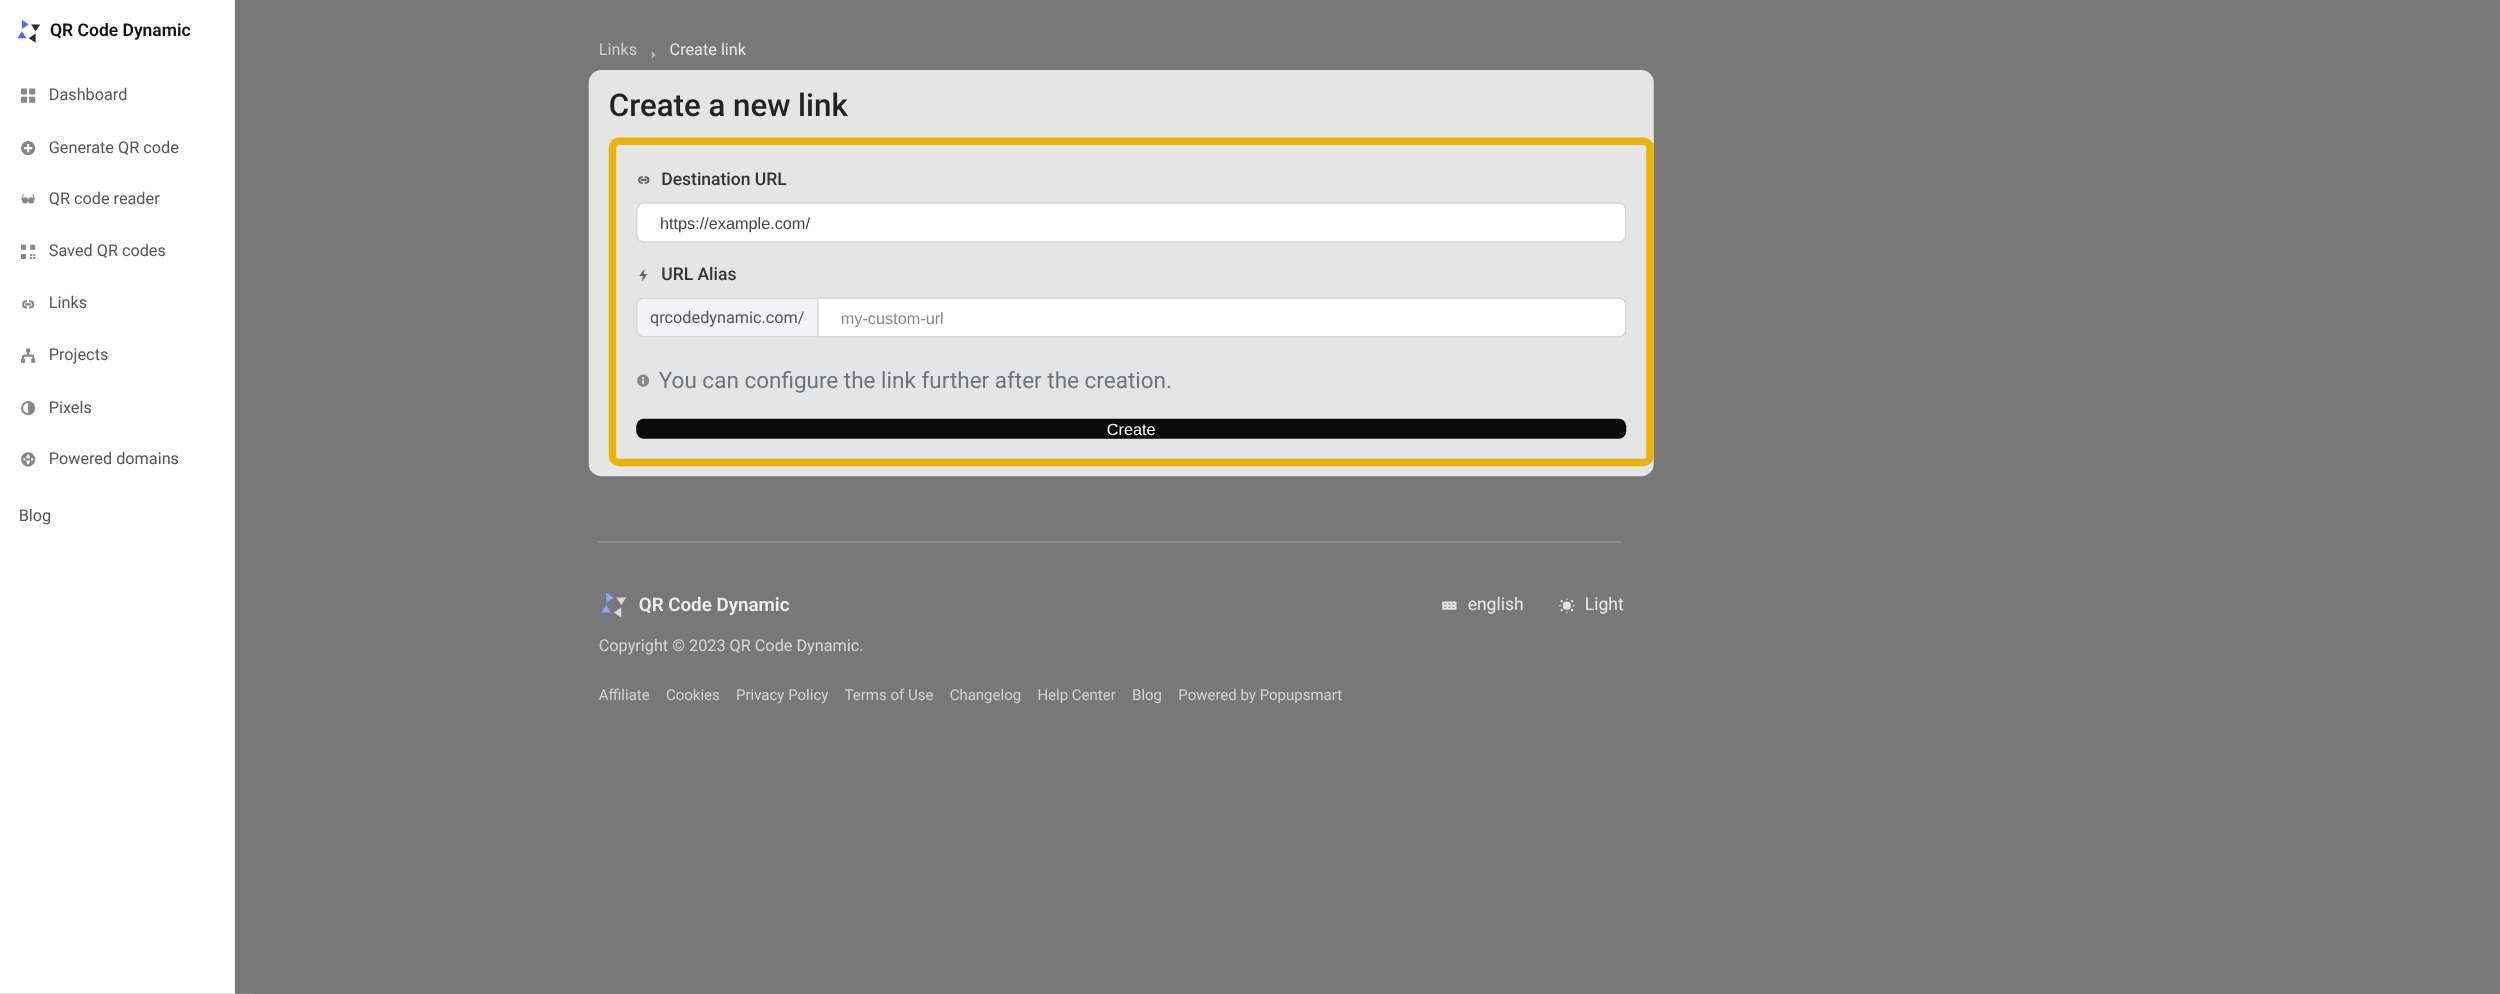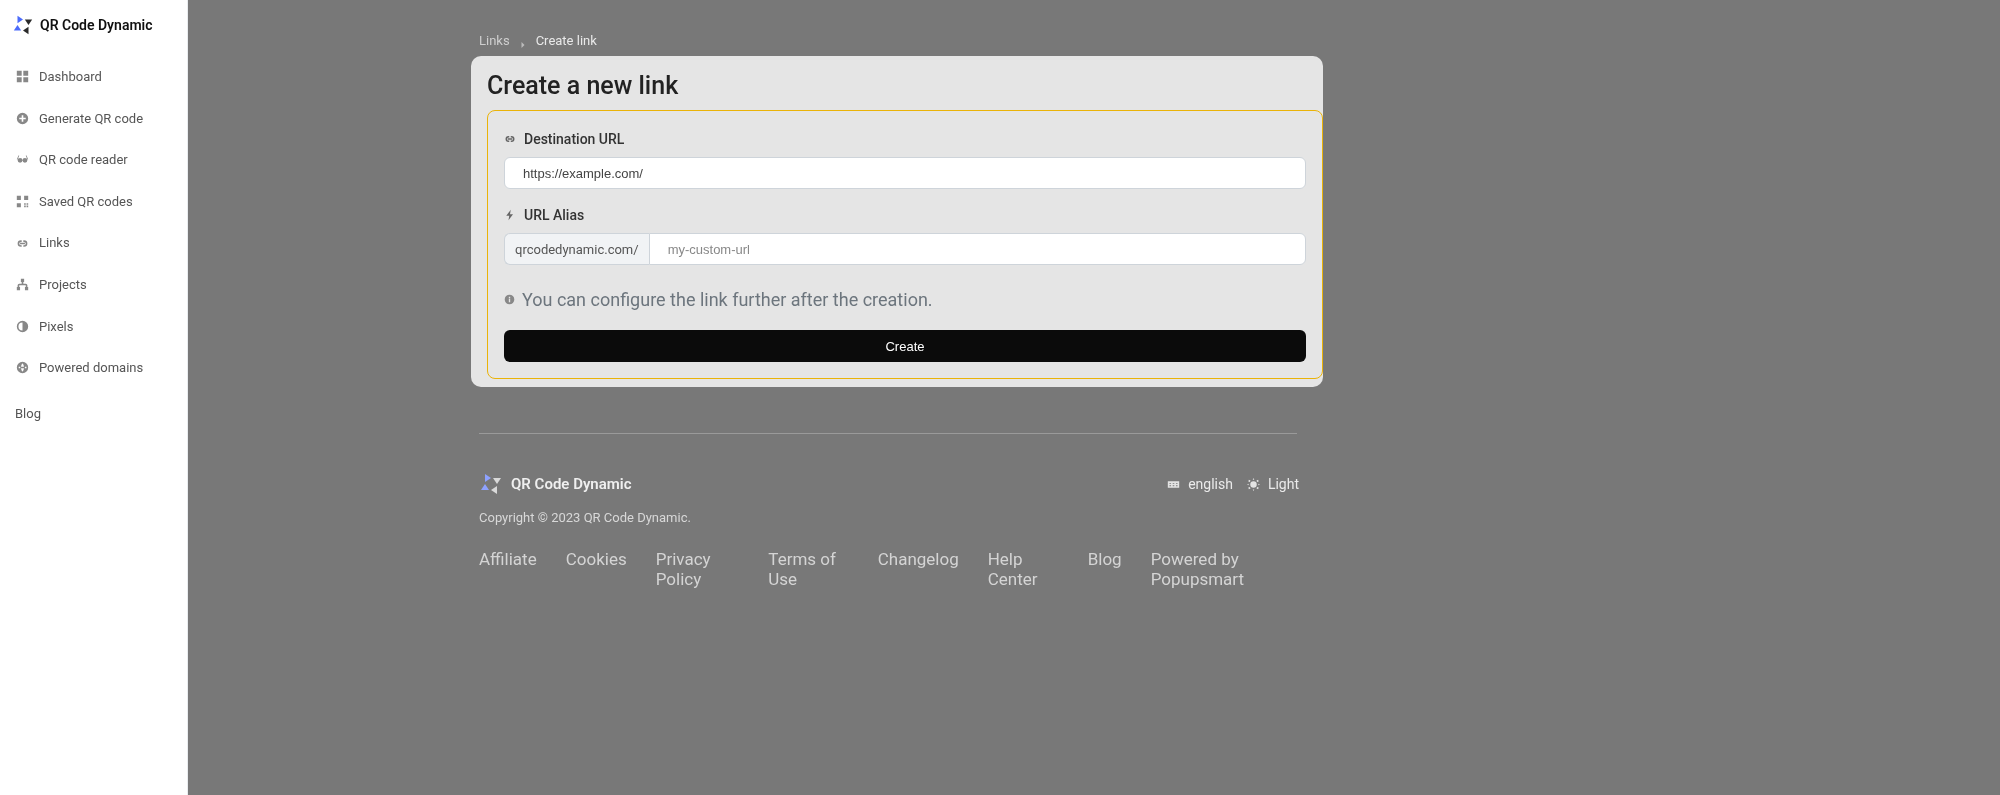--- a/index.html
+++ b/index.html
@@ -114,21 +114,21 @@
       padding: 15px 8px 8px 8px;
     }
     .card-title {
       font-size: 25px;
       font-weight: 500;
       color: #222;
       padding: 0 0 10px 8px;
     }
 
     .panel {
-      border: 1px solid #eab308;
+      border: 6px solid #eab308;
       border-radius: 8px;
       margin: 0 0 0 0;
       padding: 20px 16px 16px 16px;
       width: 836px;
       margin-left: 8px;
       position: relative;
     }
 
     .field { margin-bottom: 18px; }
     .field-label {
@@ -183,21 +183,21 @@
       font-size: 18px;
       color: #6c757d;
       margin-top: 24px;
       margin-bottom: 20px;
     }
     .hint .icon { width: 11px; height: 11px; color: #888; display:flex; }
     .hint .icon svg { width: 11px; height: 11px; fill: currentColor; }
 
     .create-btn {
       width: 100%;
-      height: 32px;
+      height: 16px;
       background: #0b0b0b;
       color: #fff;
       border: none;
       border-radius: 6px;
       font-size: 13px;
       cursor: pointer;
       display: flex;
       align-items: center;
       justify-content: center;
     }
@@ -234,43 +234,43 @@
       align-items: center;
       gap: 8px;
     }
     .footer-logo .logo-mark { width: 24px; height: 24px; }
     .footer-logo .logo-mark svg { width: 24px; height: 24px; }
     .footer-logo-text { font-size: 15px; font-weight: 600; color: #efefef; }
 
     .footer-right {
       display: flex;
       align-items: center;
-      gap: 14px;
+      gap: 28px;
     }
     .footer-chip {
       display: flex;
       align-items: center;
       gap: 8px;
       font-size: 14px;
       color: #eaeaea;
       cursor: pointer;
     }
     .footer-chip .icon { width: 13px; height: 13px; color: #e3e3e3; display:flex; }
     .footer-chip .icon svg { width: 13px; height: 13px; fill: currentColor; }
 
     .copyright {
       font-size: 13px;
       color: #d8d8d8;
       margin-top: 4px;
     }
 
     .footer-links {
       display: flex;
-      gap: 29px;
-      font-size: 17px;
+      gap: 13px;
+      font-size: 12px;
       margin-top: 14px;
     }
     .footer-links span { color: #d4d4d4; cursor: pointer; }
 
     
     ::placeholder { color: #888; }
   </style>
 </head>
 <body>
 

